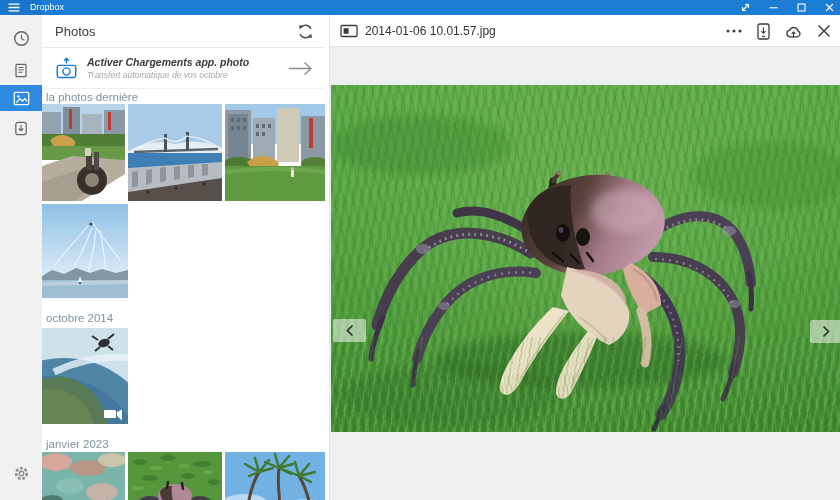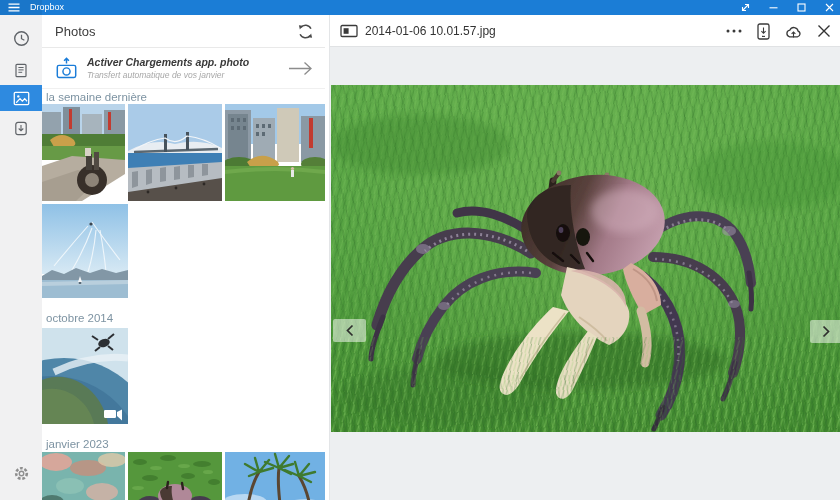--- a/index.html
+++ b/index.html
@@ -133,29 +133,29 @@
       <span class="banner-cam">
         <svg width="23" height="23" viewBox="0 0 22 22">
           <g stroke="#1a7cd8" stroke-width="1.4" fill="none">
             <rect x="2.2" y="8" width="17.6" height="11.6" rx="1.6"></rect>
             <circle cx="11" cy="13.8" r="3.4"></circle>
             <path d="M11,6.2 L11,1.6 M8.7,3.6 L11,1.3 L13.3,3.6"></path>
           </g>
         </svg>
       </span>
       <span class="banner-title">Activer Chargements app. photo</span>
-      <span class="banner-sub">Transfert automatique de vos janvier</span>
+      <span class="banner-sub">Transfert automatique de vos octobre</span>
       <span class="banner-arrow">
         <svg width="25" height="15" viewBox="0 0 25 15">
           <path d="M1,7.5 L23,7.5 M16.5,1.5 L23,7.5 L16.5,13.5" stroke="#8c8c8c" stroke-width="1.3" fill="none"></path>
         </svg>
       </span>
     </div>
 
-    <div class="section-label" style="top:76px;">la semaine dernière</div>
+    <div class="section-label" style="top:76px;">la photos dernière</div>
 
     <div class="thumb" style="left:0; top:89px; width:83px; height:97px;">
       <svg viewBox="0 0 83 97" preserveAspectRatio="none">
         <rect width="83" height="34" fill="#b9d4ea"></rect>
         <rect x="0" y="8" width="19" height="26" fill="#93a2ad"></rect>
         <rect x="21" y="3" width="17" height="31" fill="#7f8f9b"></rect>
         <rect x="40" y="10" width="20" height="24" fill="#a7b4bd"></rect>
         <rect x="62" y="6" width="21" height="28" fill="#8a99a4"></rect>
         <rect x="27" y="5" width="3" height="20" fill="#c23b30"></rect>
         <rect x="66" y="8" width="3" height="18" fill="#c23b30"></rect>

